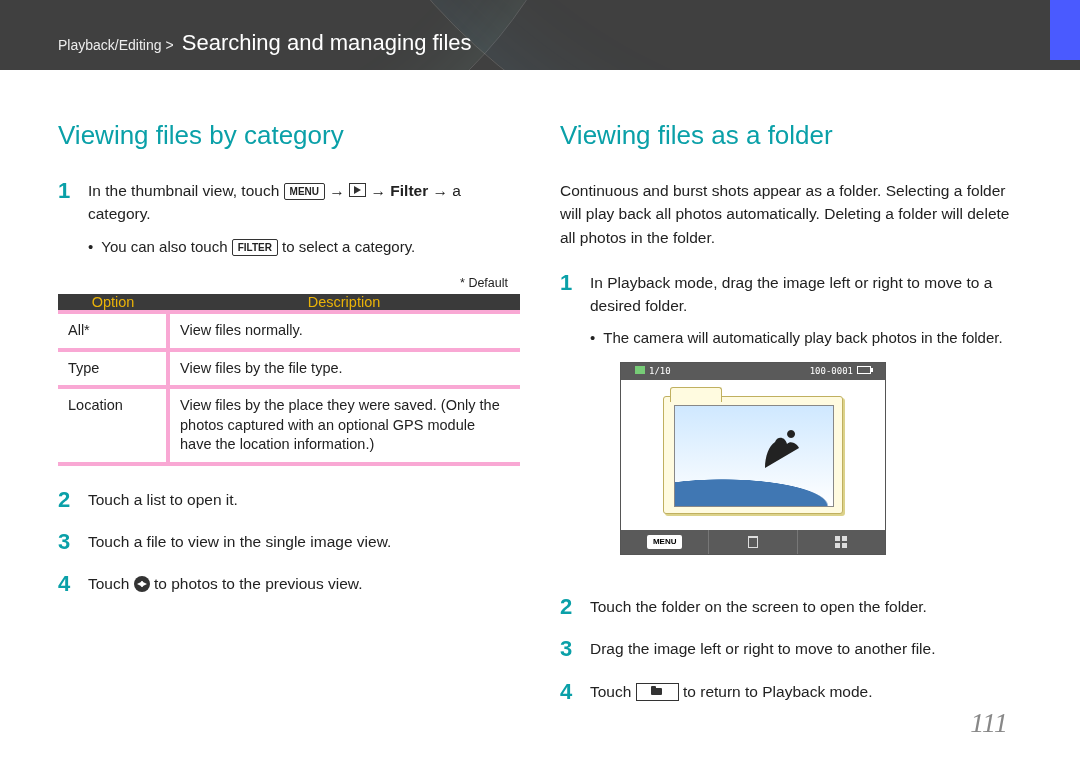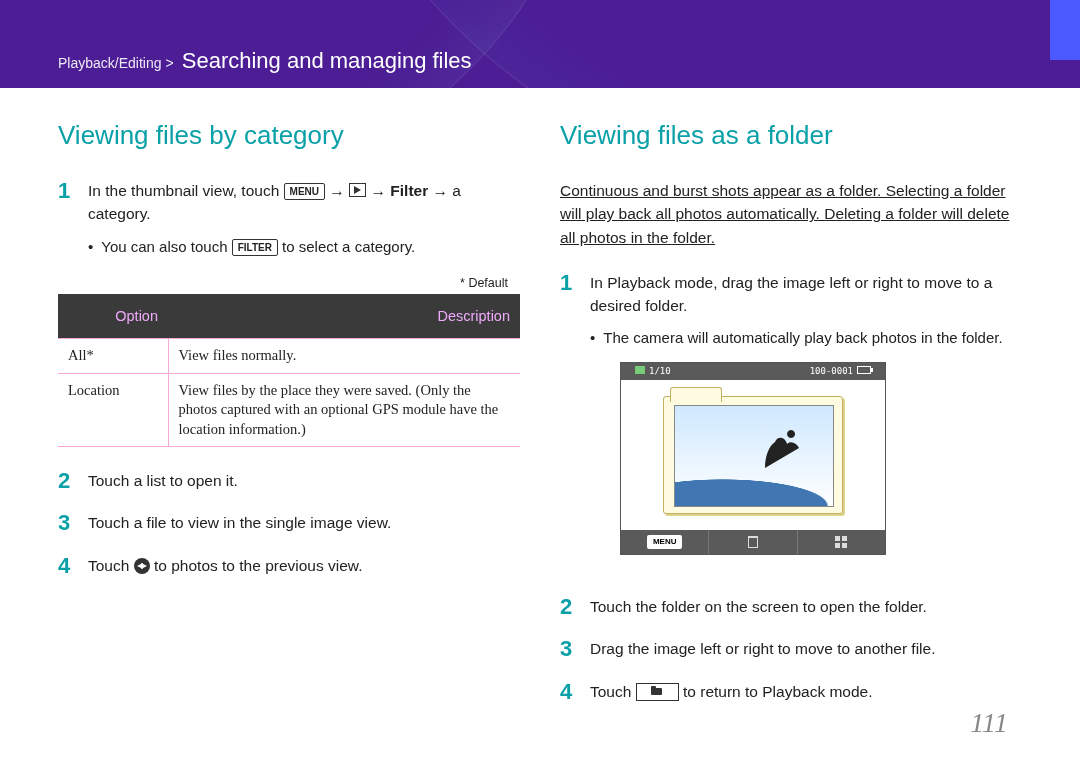--- a/index.html
+++ b/index.html
@@ -1,20 +1,20 @@
 <!DOCTYPE html>
 <html><head>
 <meta charset="utf-8">
 <style>
   * { margin: 0; padding: 0; box-sizing: border-box; }
   html, body { width: 1080px; height: 765px; font-family: "Segoe UI", Arial, sans-serif; color: #222; background: #fff; }
   .page { position: relative; width: 1080px; height: 765px; background: #fff; overflow: hidden; }
 
   
-  .banner { position: relative; width: 100%; height: 88px; background: #4c1d95; overflow: hidden; }
+  .banner { position: relative; width: 100%; height: 70px; background: #404040; overflow: hidden; }
   .banner::before, .banner::after { content: ""; position: absolute; border-radius: 50%; border: 1px solid rgba(255,255,255,0.15); }
   .banner::before { width: 900px; height: 900px; left: -300px; top: -700px; box-shadow: 0 0 80px rgba(180,255,230,0.1) inset; }
   .banner::after { width: 1200px; height: 1200px; right: -400px; top: -1000px; box-shadow: 0 0 100px rgba(100,200,255,0.1) inset; }
   .banner-inner { position: absolute; left: 58px; bottom: 14px; color: #fff; font-size: 15px; }
   .banner-inner .crumb { font-size: 14px; opacity: 0.9; }
   .banner-inner .title { font-size: 22px; font-weight: 400; margin-left: 4px; }
   .tab-stub { position: absolute; right: 0; top: 0; width: 30px; height: 60px; background: #4a5aff; }
 
   
   .content { position: absolute; top: 120px; left: 58px; right: 58px; display: flex; gap: 40px; }
@@ -35,28 +35,28 @@
   .smallbox.folder::before{content:""; position:absolute; left:2px; top:1px; width:5px; height:3px; background:#333; border-radius:1px 1px 0 0;}
   .inline-icon { display:inline-block; width:16px; height:16px; background:#333; border-radius:50%; vertical-align:-3px; position:relative;}
   .inline-icon::after{content:""; position:absolute; left:3px; top:5px; border-right:6px solid #fff; border-top:3px solid transparent; border-bottom:3px solid transparent;}
   .inline-icon::before{content:""; position:absolute; right:3px; top:5px; border-left:6px solid #fff; border-top:3px solid transparent; border-bottom:3px solid transparent;}
   .footer-kbd { display:inline-block; border:1px solid #333; padding:0 12px; height:18px; vertical-align:-4px; position:relative; }
 
   .default-note { text-align: right; font-size: 12.5px; margin: 6px 12px 4px 0; }
 
   
   table { border-collapse: collapse; width: 100%; font-size: 14.5px; }
-  th { background: #3a3a3a; color: #f0abfc; font-weight: 400; text-align: right; padding: 14px 10px; }
+  th { background: #3a3a3a; color: #eab308; font-weight: 400; text-align: center; padding: 0 10px; }
   th:first-child { width: 110px; }
-  td { border: 1px solid #f9a8d4; padding: 7px 10px; vertical-align: top; line-height: 1.35; font-family: Liberation Serif, serif; }
+  td { border: 4px solid #f9a8d4; padding: 7px 10px; vertical-align: top; line-height: 1.35; }
   tr td:first-child { border-left: none; }
   tr td:last-child { border-right: none; }
   table { border-left:none; border-right:none;}
 
-  .para { font-size: 15.5px; line-height: 1.5; margin-bottom: 22px; text-decoration: underline; }
+  .para { font-size: 15.5px; line-height: 1.5; margin-bottom: 22px; }
 
   
   .cam { width: 266px; margin: 12px 0 22px 30px; border: 1px solid #555; background:#5a5a5a; }
   .cam-top { display:flex; justify-content:space-between; padding:2px 14px; font-size:9px; color:#fff; font-family: monospace; background:#5a5a5a; }
   .cam-body { background:#fff; height:150px; display:flex; align-items:center; justify-content:center; position:relative;}
   .folder-img { width:180px; height:118px; background:#fffbe0; border:1px solid #c0b060; border-radius:3px; position:relative; box-shadow: 2px 2px 0 #dcd28a;}
   .folder-img::before{content:""; position:absolute; top:-10px; left:6px; width:50px; height:14px; background:#fffbe0; border:1px solid #c0b060; border-bottom:none; border-radius:3px 3px 0 0;}
   .photo { position:absolute; left:10px; top:8px; width:160px; height:102px; background:linear-gradient(#cfe8ff,#fff); border:1px solid #888;}
   .hill { position:absolute; left:0; bottom:0; width:100%; height:48px; background:radial-gradient(ellipse 120% 100% at 30% 100%, #4077b3 55%, transparent 56%);}
   .boarder { position:absolute; left:82px; top:20px; width:50px; height:50px;}
@@ -121,20 +121,24 @@
             <th>Option</th>
             <th>Description</th>
           </tr>
         </thead>
         <tbody>
           <tr>
             <td>All*</td>
             <td>View files normally.</td>
           </tr>
           <tr>
+            <td>Type</td>
+            <td>View files by the file type.</td>
+          </tr>
+          <tr>
             <td>Location</td>
             <td>View files by the place they were saved. (Only the photos captured with an optional GPS module have the location information.)</td>
           </tr>
         </tbody>
       </table>
 
       <div style="height:22px"></div>
 
       <div class="step">
         <div class="num">2</div>

